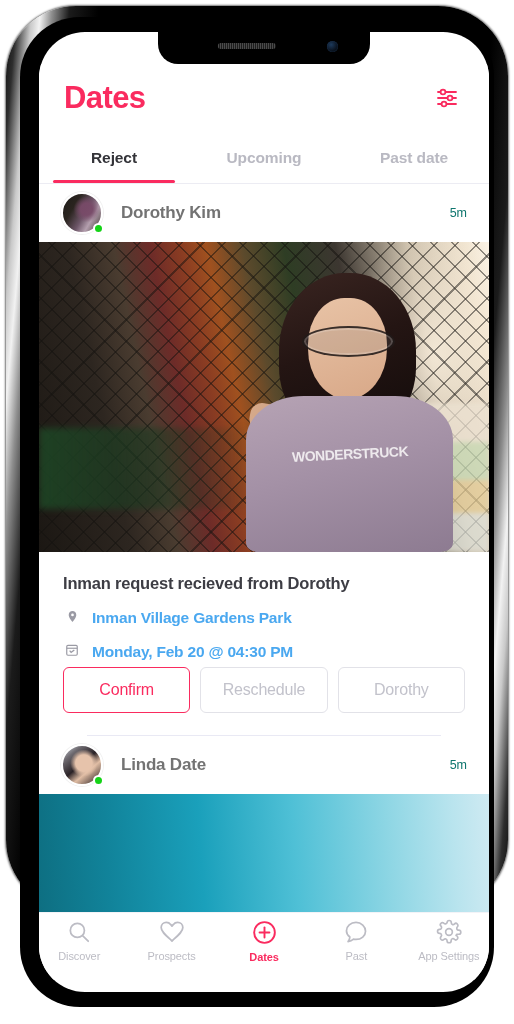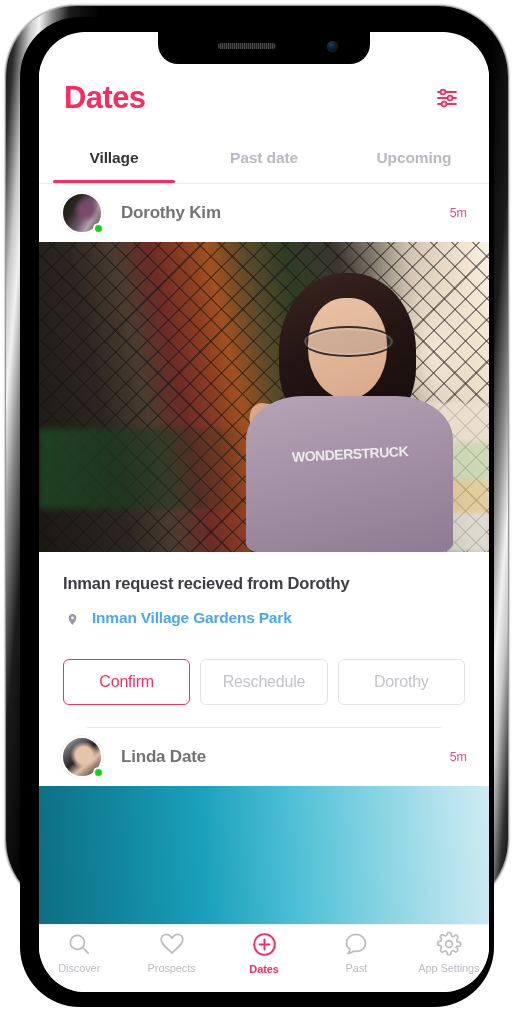--- a/index.html
+++ b/index.html
@@ -180,21 +180,21 @@
   .user-name {
     margin-left: 18px;
     font-size: 17px;
     font-weight: bold;
     color: #737373;
     letter-spacing: -0.2px;
   }
   .user-time {
     margin-left: auto;
     font-size: 12.5px;
-    color: #ec4899;
+    color: #0f766e;
   }
 
   
   .post-photo {
     width: 100%;
     height: 310px;
     position: relative;
     overflow: hidden;
     background: #15120f;
   }
@@ -310,42 +310,42 @@
     padding: 22px 24px 0 24px;
   }
   .detail-title {
     font-size: 16.5px;
     font-weight: bold;
     color: #3d3d44;
     letter-spacing: -0.2px;
   }
   .detail-line {
     display: flex;
-    align-items: flex-end;
+    align-items: flex-start;
     margin-top: 16px;
   }
   .detail-ico {
     width: 18px;
     flex: none;
     display: flex;
     align-items: center;
     justify-content: center;
     color: #9a9aa4;
   }
   .detail-text {
     margin-left: 11px;
     font-size: 15.5px;
     font-weight: bold;
     color: #4aa8f0;
     letter-spacing: -0.2px;
   }
   .actions {
     display: flex;
     gap: 10px;
-    margin-top: 32px;
+    margin-top: 6px;
   }
   .action-btn {
     flex: 1;
     height: 46px;
     border-radius: 6px;
     border: 1.5px solid #e2e2e8;
     background: #fff;
     display: flex;
     align-items: center;
     justify-content: center;
@@ -361,21 +361,21 @@
   }
   .card-divider {
     height: 1px;
     margin: 22px 24px 0 24px;
     background: #e9e9f4;
   }
 
   
   #bottom-nav {
     position: absolute;
-    left: 0; bottom: 0;
+    left: 0; bottom: 12px;
     width: 100%;
     height: 68px;
     background: #fff;
     display: flex;
     align-items: flex-start;
     padding-top: 6px;
     border-top: 1px solid #f3f3f7;
     z-index: 20;
     gap: 12px;
   }
@@ -416,23 +416,23 @@
           <line x1="3" y1="12" x2="21" y2="12"></line>
           <line x1="3" y1="18" x2="21" y2="18"></line>
           <circle cx="8" cy="6" r="2.4" fill="#fff"></circle>
           <circle cx="15" cy="12" r="2.4" fill="#fff"></circle>
           <circle cx="9" cy="18" r="2.4" fill="#fff"></circle>
         </svg>
       </div>
     </div>
 
     <div id="tab-bar">
-      <div class="tab active">Village</div>
+      <div class="tab active">Reject</div>
+      <div class="tab">Upcoming</div>
       <div class="tab">Past date</div>
-      <div class="tab">Upcoming</div>
     </div>
 
     <div id="feed">
 
       <div class="post">
 
         <div class="user-row">
           <div class="avatar-wrap">
             <div class="avatar avatar-dorothy"></div>
             <div class="status-dot"></div>
@@ -461,20 +461,30 @@
 
           <div class="detail-line">
             <div class="detail-ico">
               <svg width="13" height="15" viewBox="0 0 24 24" fill="currentColor">
                 <path d="M12 2C8.1 2 5 5.1 5 9c0 5.2 7 13 7 13s7-7.8 7-13c0-3.9-3.1-7-7-7zm0 9.5A2.5 2.5 0 1 1 12 6.5a2.5 2.5 0 0 1 0 5z"></path>
               </svg>
             </div>
             <div class="detail-text">Inman Village Gardens Park</div>
           </div>
 
+          <div class="detail-line">
+            <div class="detail-ico">
+              <svg width="14" height="14" viewBox="0 0 24 24" fill="none" stroke="currentColor" stroke-width="2">
+                <rect x="3" y="4" width="18" height="17" rx="2"></rect>
+                <line x1="3" y1="9" x2="21" y2="9"></line>
+                <path d="M8 13l2.5 3L16 12" stroke-width="2.2"></path>
+              </svg>
+            </div>
+            <div class="detail-text">Monday, Feb 20 @ 04:30 PM</div>
+          </div>
 
           <div class="actions">
             <div class="action-btn primary">Confirm</div>
             <div class="action-btn">Reschedule</div>
             <div class="action-btn">Dorothy</div>
           </div>
 
           <div class="card-divider"></div>
         </div>
       </div>

